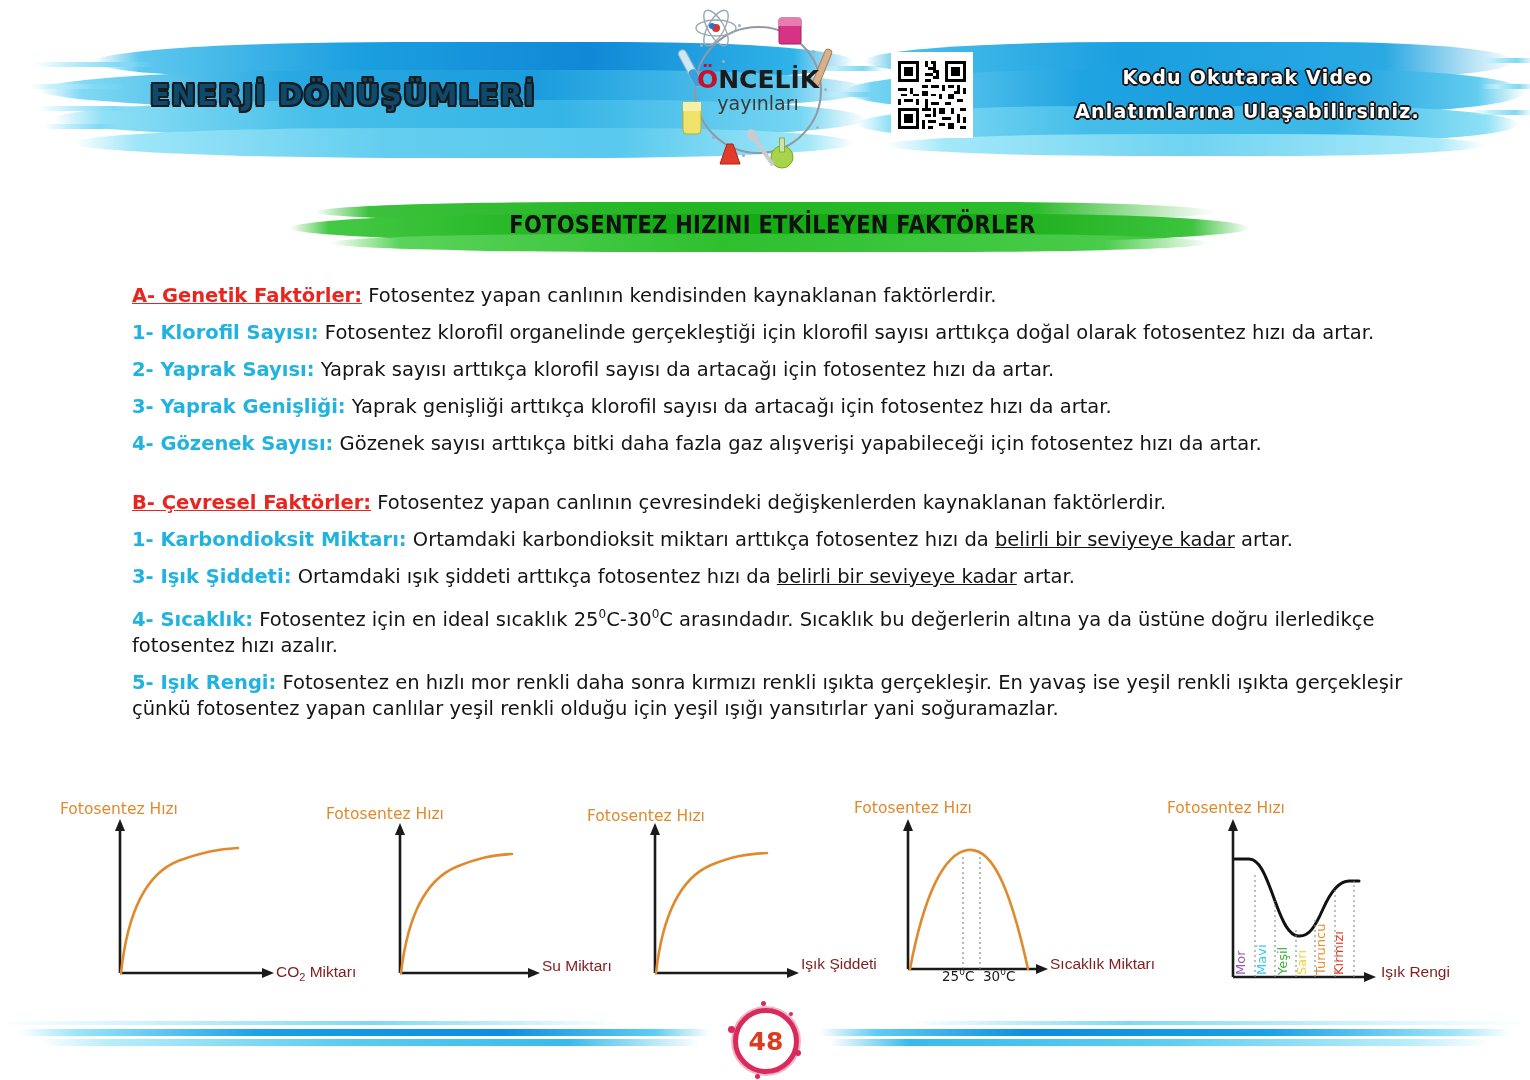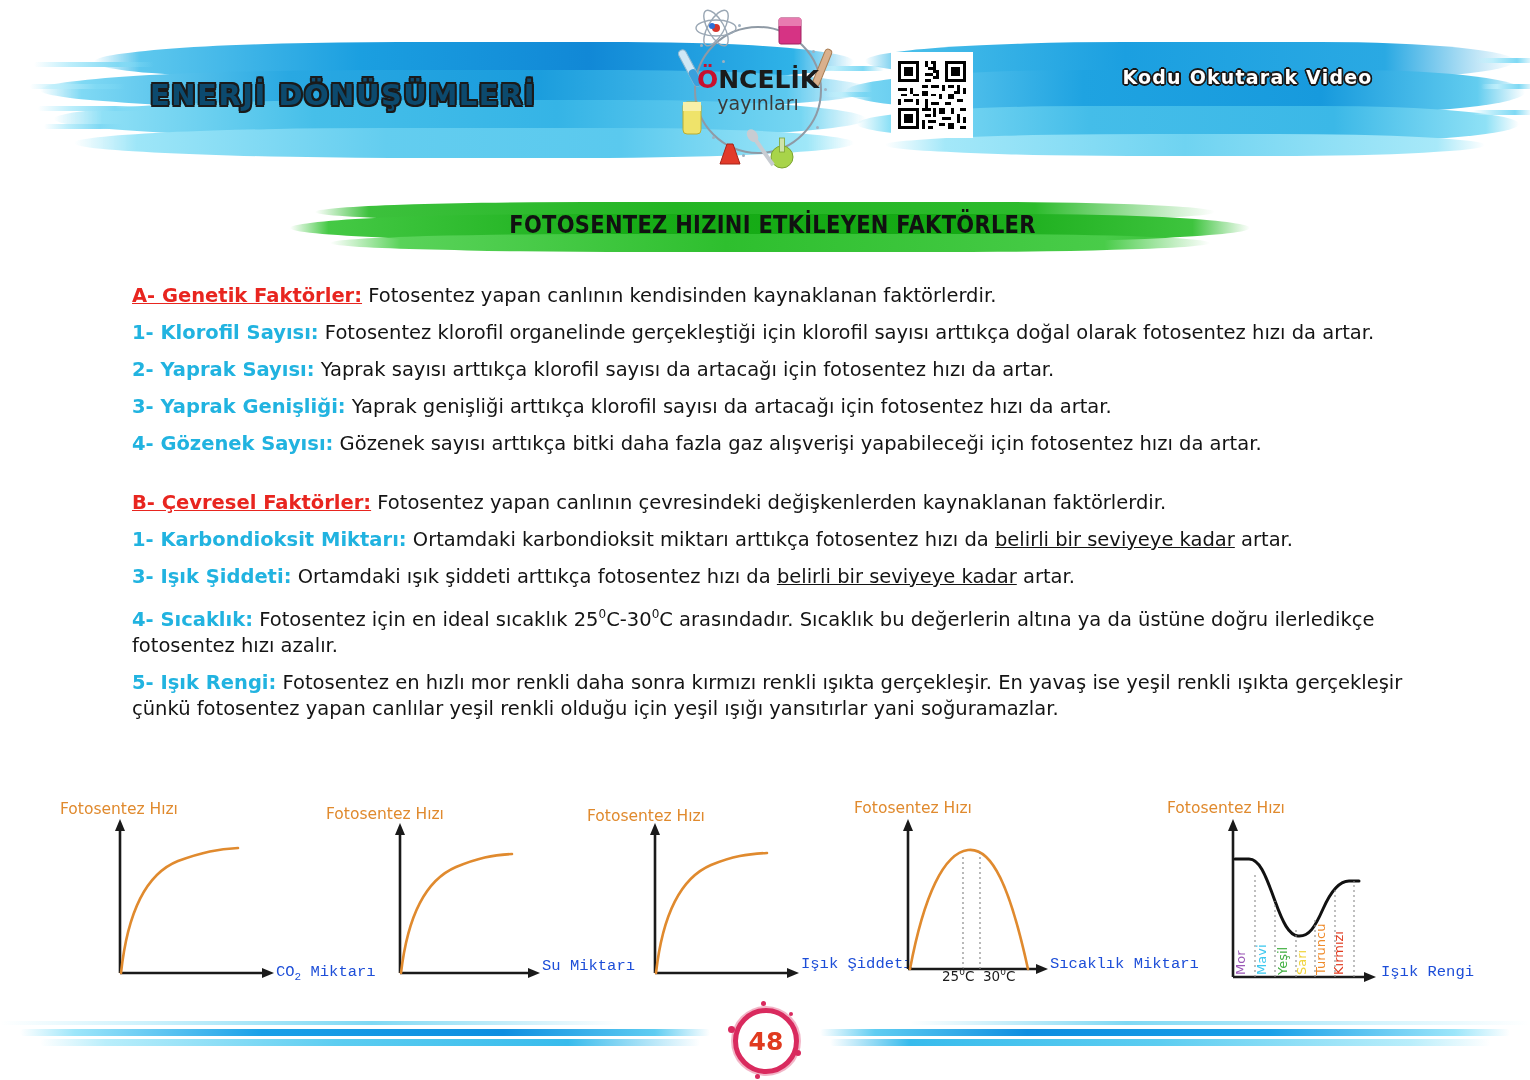--- a/index.html
+++ b/index.html
@@ -126,22 +126,22 @@
   
   .graphs { position: absolute; left: 0; top: 795px; width: 1530px; height: 200px; }
   .graph { position: absolute; top: 0; width: 330px; height: 200px; }
   .g1 { left: 48px; }  .g2 { left: 320px; }  .g3 { left: 583px; }
   .g4 { left: 850px; } .g5 { left: 1163px; }
   .glabel-y {
     position: absolute; font-family: "DejaVu Sans", sans-serif;
     font-size: 15.5px; color: #e08a2e; white-space: nowrap; top: 5px;
   }
   .glabel-x {
-    position: absolute; font-family: Liberation Mono, monospace;
-    font-size: 15.5px; color: #1d4ed8; white-space: nowrap; text-align: right;
+    position: absolute; font-family: Liberation Sans, sans-serif;
+    font-size: 15.5px; color: #7f1d1d; white-space: nowrap; text-align: right;
   }
   .tick-lab {
     position: absolute; font-family: "DejaVu Sans", sans-serif;
     font-size: 13.5px; color: #1a1a1a; white-space: nowrap;
   }
 
   
   .footer { position: absolute; left: 0; top: 1005px; width: 1530px; height: 70px; }
   .fstreak { position: absolute; height: 7px; border-radius: 4px; }
   .page-badge {
@@ -185,20 +185,21 @@
       <div class="br1"></div>
       <div class="br2"></div>
       <div class="br3"></div>
       <div class="br4"></div>
       <div class="wisp" style="left:630px; top:24px; width:60px;"></div>
       <div class="wisp" style="left:636px; top:50px; width:54px;"></div>
       <div class="wisp" style="left:628px; top:76px; width:60px;"></div>
     </div>
     <div class="banner-title-right">
       <span class="ln">Kodu Okutarak Video</span>
+      <span class="ln">Anlatımlarına Ulaşabilirsiniz.</span>
     </div>
 
     <div class="logo">
       <div class="logo-ring"></div>
       <div class="dots">
         <div class="dot" style="left:18px; top:30px;"></div>
         <div class="dot" style="left:8px;  top:58px;"></div>
         <div class="dot" style="left:14px; top:96px;"></div>
         <div class="dot" style="left:30px; top:122px;"></div>
         <div class="dot" style="left:60px; top:140px;"></div>

